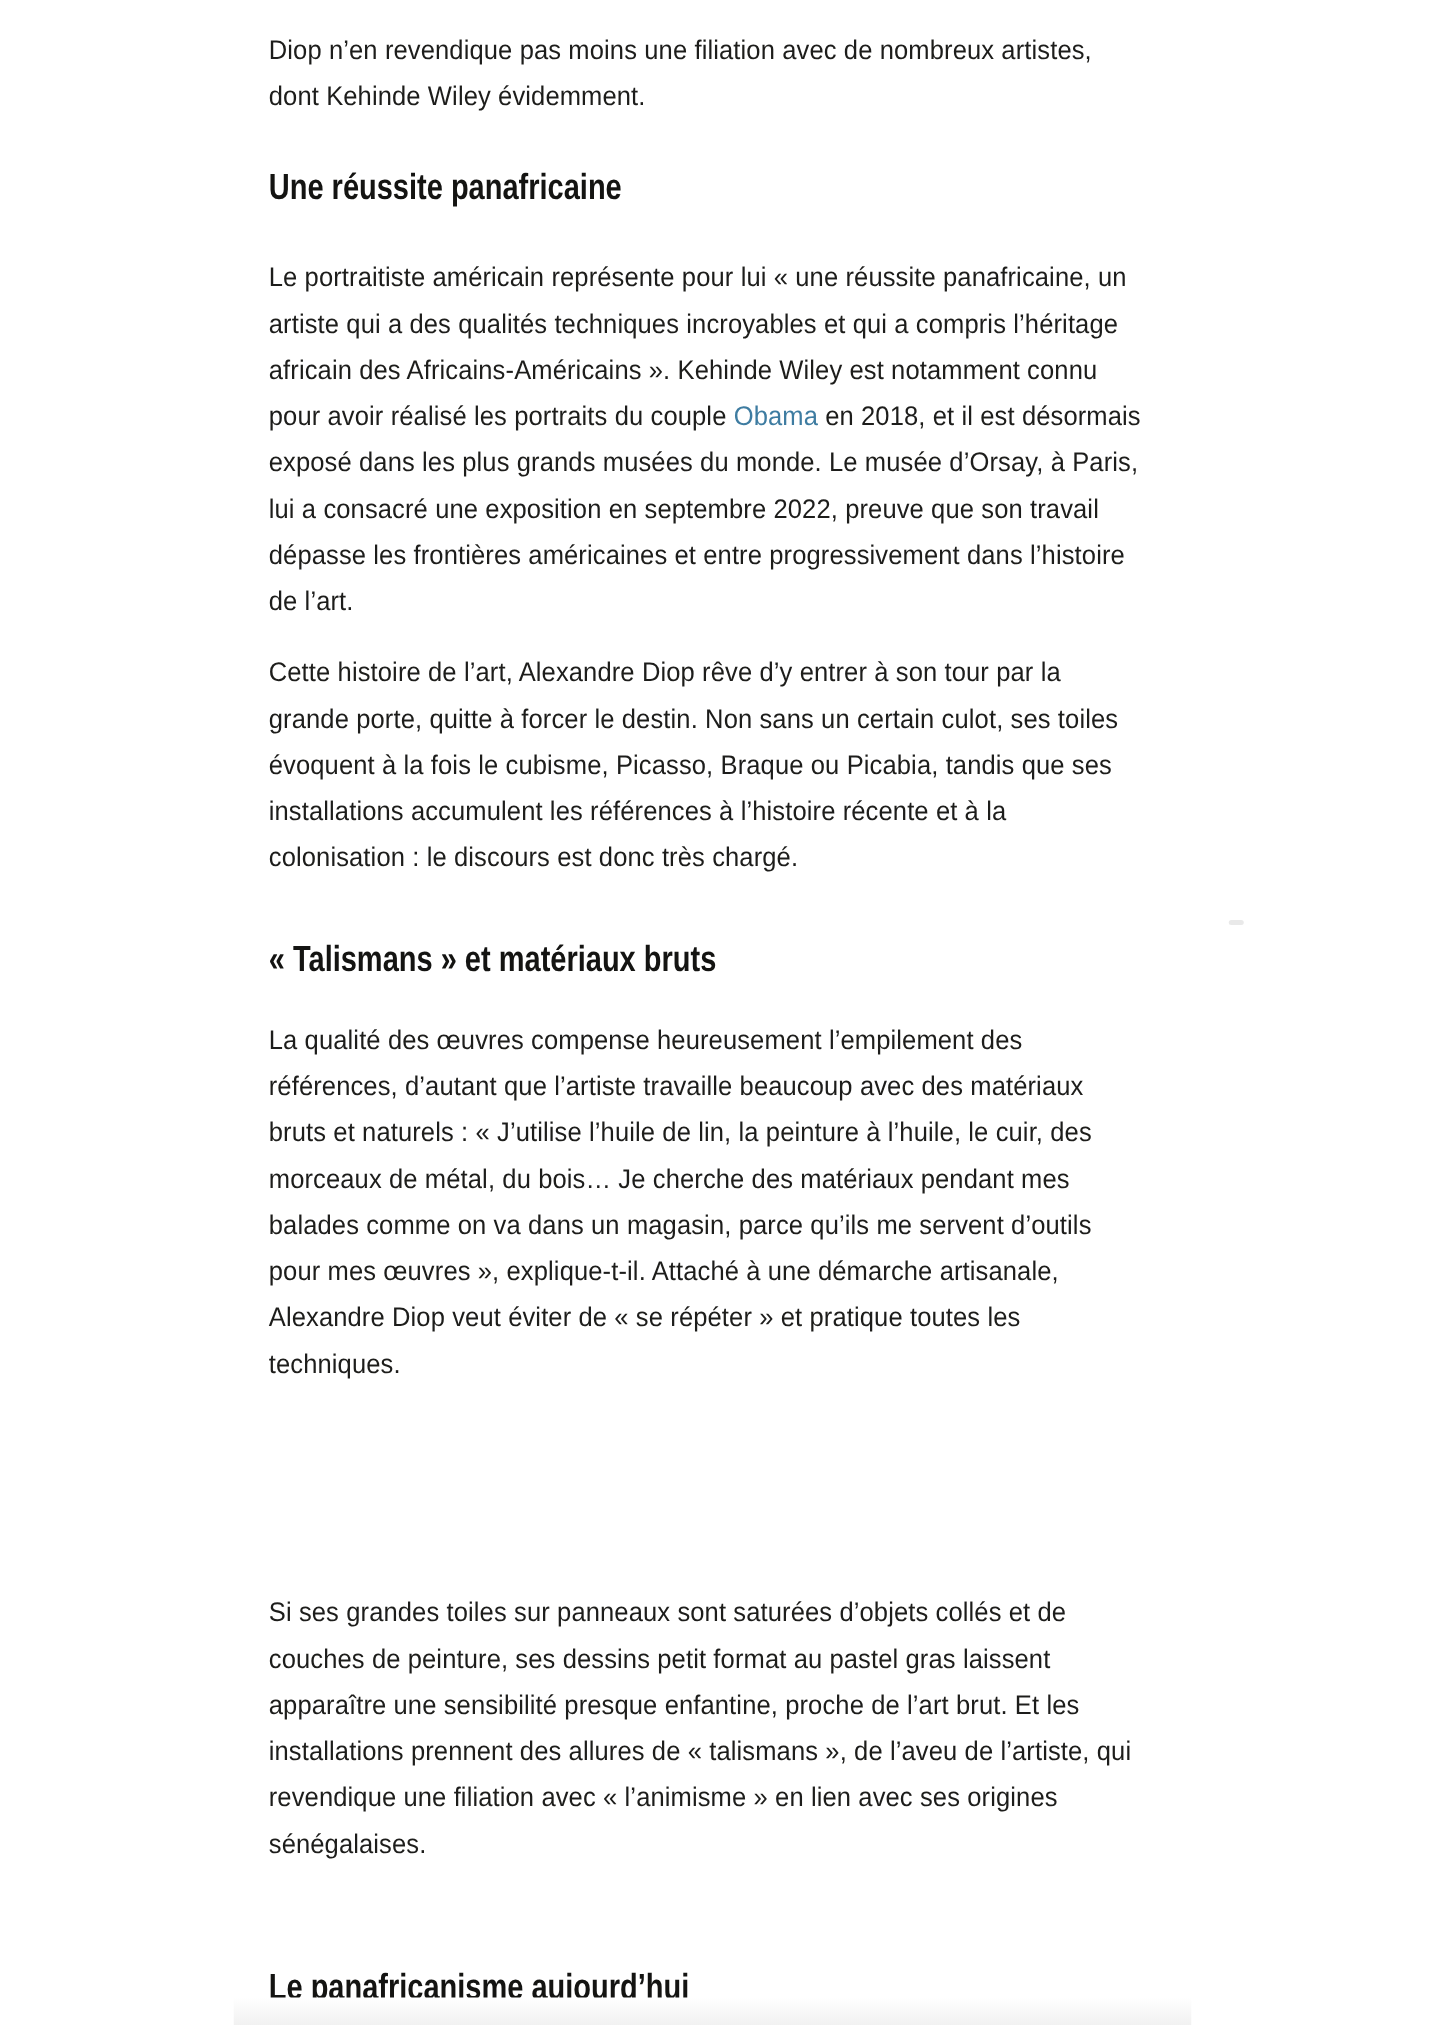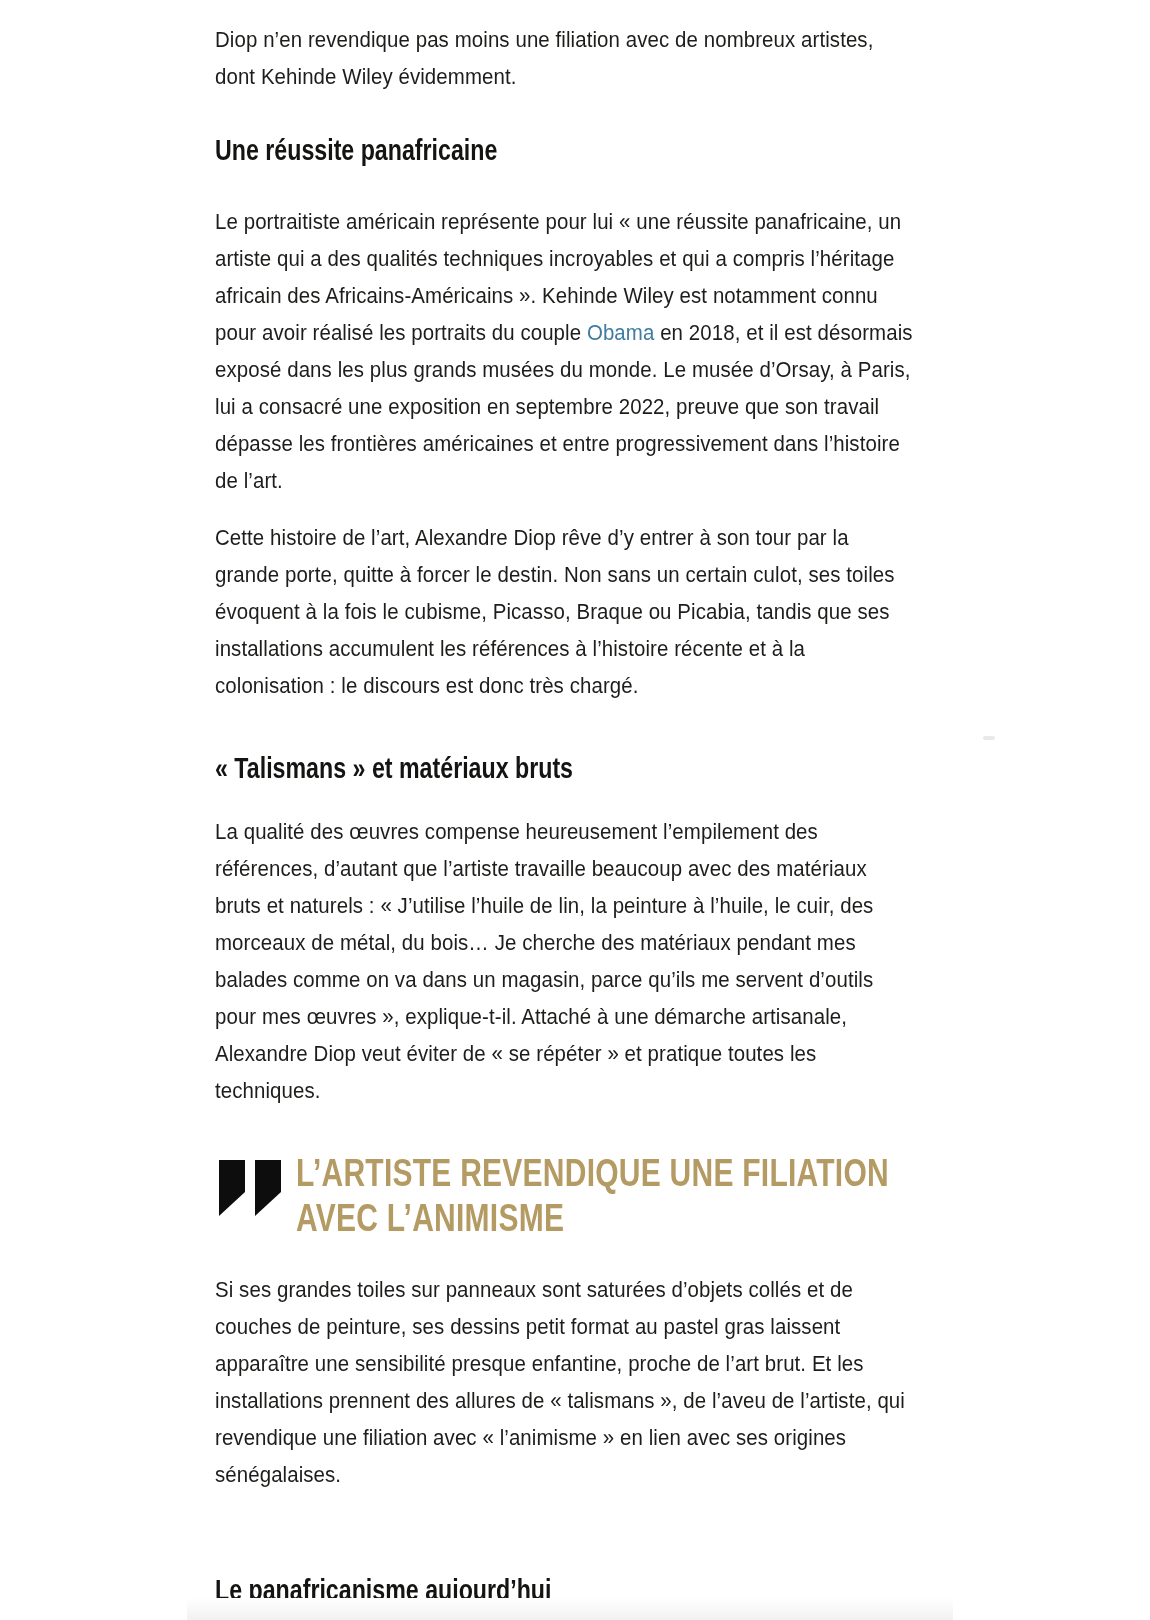--- a/index.html
+++ b/index.html
@@ -82,30 +82,20 @@
   <p class="para" style="top: 182px;"><span>Le portraitiste américain représente pour lui « une réussite panafricaine, un artiste qui a des qualités techniques incroyables et qui a compris l’héritage africain des Africains-Américains ». Kehinde Wiley est notamment connu pour avoir réalisé les portraits du couple </span><a class="inline-link">Obama</a><span> en 2018, et il est désormais exposé dans les plus grands musées du monde. Le musée d’Orsay, à Paris, lui a consacré une exposition en septembre 2022, preuve que son travail dépasse les frontières américaines et entre progressivement dans l’histoire de l’art.</span></p>
 
   <p class="para" style="top: 498px;">Cette histoire de l’art, Alexandre Diop rêve d’y entrer à son tour par la grande porte, quitte à forcer le destin. Non sans un certain culot, ses toiles évoquent à la fois le cubisme, Picasso, Braque ou Picabia, tandis que ses installations accumulent les références à l’histoire récente et à la colonisation : le discours est donc très chargé.</p>
 
   <h2 class="heading" style="top: 726px;">« Talismans » et matériaux bruts</h2>
 
   <span class="artifact-dash"></span>
 
   <p class="para" style="top: 792px;">La qualité des œuvres compense heureusement l’empilement des références, d’autant que l’artiste travaille beaucoup avec des matériaux bruts et naturels : « J’utilise l’huile de lin, la peinture à l’huile, le cuir, des morceaux de métal, du bois… Je cherche des matériaux pendant mes balades comme on va dans un magasin, parce qu’ils me servent d’outils pour mes œuvres », explique-t-il. Attaché à une démarche artisanale, Alexandre Diop veut éviter de « se répéter » et pratique toutes les techniques.</p>
 
-  <div class="pullquote">
-    <div class="quote-icon">
-      <span class="q q1"></span>
-      <span class="q q2"></span>
-    </div>
-    <div class="quote-text">
-      <div>L’ARTISTE REVENDIQUE UNE FILIATION</div>
-      <div>AVEC L’ANIMISME</div>
-    </div>
-  </div>
 
   <p class="para" style="top: 1250px;">Si ses grandes toiles sur panneaux sont saturées d’objets collés et de couches de peinture, ses dessins petit format au pastel gras laissent apparaître une sensibilité presque enfantine, proche de l’art brut. Et les installations prennent des allures de « talismans », de l’aveu de l’artiste, qui revendique une filiation avec « l’animisme » en lien avec ses origines sénégalaises.</p>
 
   <h2 class="heading" style="top: 1548px;">Le panafricanisme aujourd’hui</h2>
 
   <div class="embed-strip"></div>
 
 </div>
 
 </body></html>

